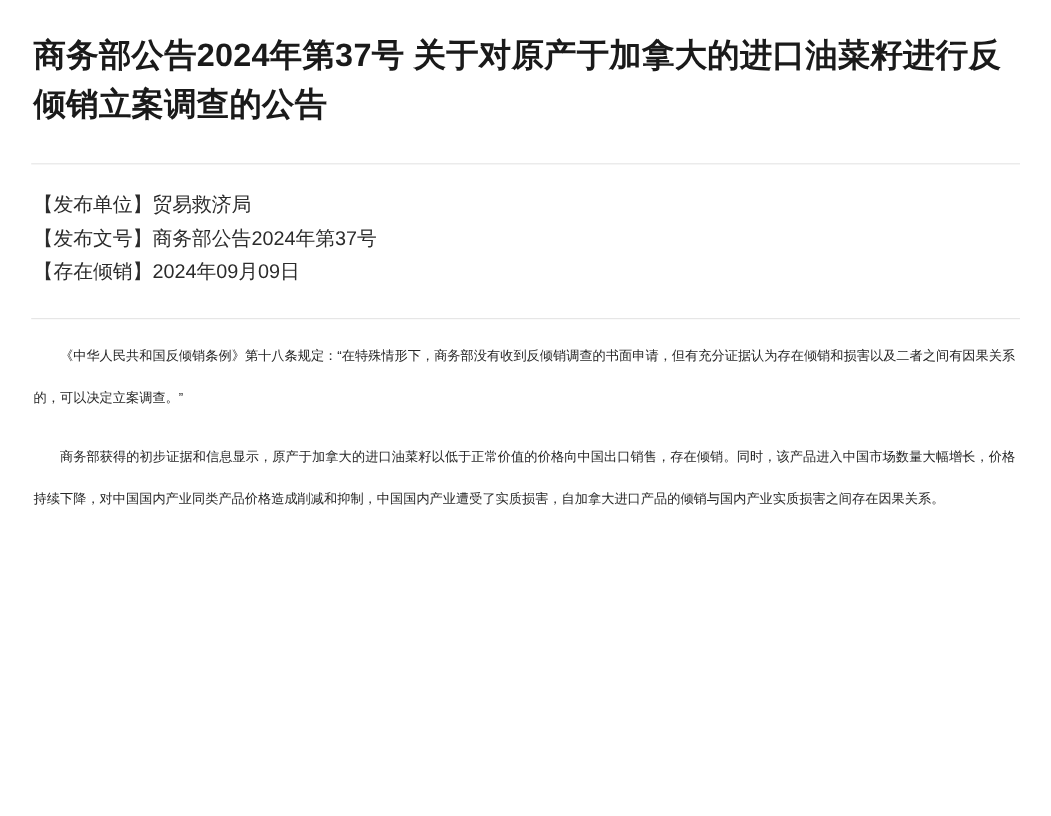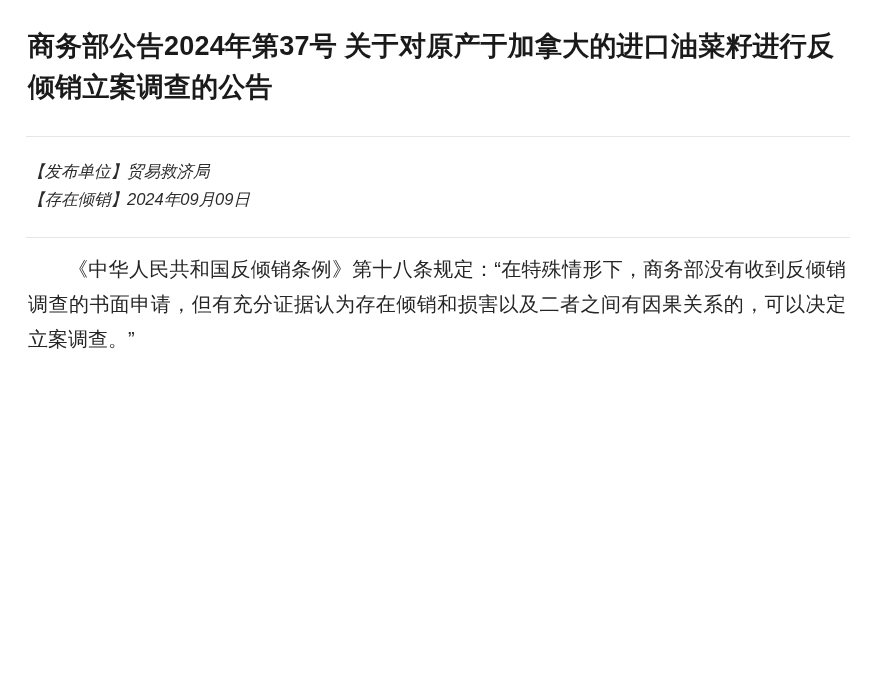--- a/index.html
+++ b/index.html
@@ -33,21 +33,20 @@
   }
   .divider {
     border: 0;
     border-top: 1px solid #e6e6e6;
     margin: 28px 0 0 0;
     height: 0;
   }
   .meta {
     margin-top: 20px;
     padding-left: 2px;
-    font-style: italic;
   }
   .meta-line {
     font-size: 16.5px;
     line-height: 28px;
     color: #2b2b2b;
   }
   .meta-label {
     color: #2b2b2b;
   }
   .meta-value {
@@ -58,21 +57,21 @@
     border-top: 1px solid #e6e6e6;
     margin: 24px 0 0 0;
     height: 0;
   }
   .body-text {
     margin-top: 14px;
     padding-left: 2px;
     padding-right: 4px;
   }
   .para {
-    font-size: 20px;
+    font-size: 11px;
     line-height: 35px;
     color: #262626;
     text-align: justify;
     text-justify: inter-ideograph;
     text-indent: 2em;
     margin: 0 0 14px 0;
   }
 </style>
 </head>
 <body>
@@ -81,23 +80,27 @@
 
   <h1 class="doc-title">商务部公告2024年第37号 关于对原产于加拿大的进口油菜籽进行反倾销立案调查的公告</h1>
 
   <hr class="divider">
 
   <div class="meta">
     <div class="meta-line">
       <span class="meta-label">【发布单位】</span><span class="meta-value">贸易救济局</span>
     </div>
     <div class="meta-line">
+      <span class="meta-label">【发布文号】</span><span class="meta-value">商务部公告2024年第37号</span>
+    </div>
+    <div class="meta-line">
       <span class="meta-label">【存在倾销】</span><span class="meta-value">2024年09月09日</span>
     </div>
   </div>
 
   <hr class="divider2">
 
   <div class="body-text">
     <p class="para">《中华人民共和国反倾销条例》第十八条规定：“在特殊情形下，商务部没有收到反倾销调查的书面申请，但有充分证据认为存在倾销和损害以及二者之间有因果关系的，可以决定立案调查。”</p>
+    <p class="para">商务部获得的初步证据和信息显示，原产于加拿大的进口油菜籽以低于正常价值的价格向中国出口销售，存在倾销。同时，该产品进入中国市场数量大幅增长，价格持续下降，对中国国内产业同类产品价格造成削减和抑制，中国国内产业遭受了实质损害，自加拿大进口产品的倾销与国内产业实质损害之间存在因果关系。</p>
   </div>
 
 </div>
 
 </body></html>

